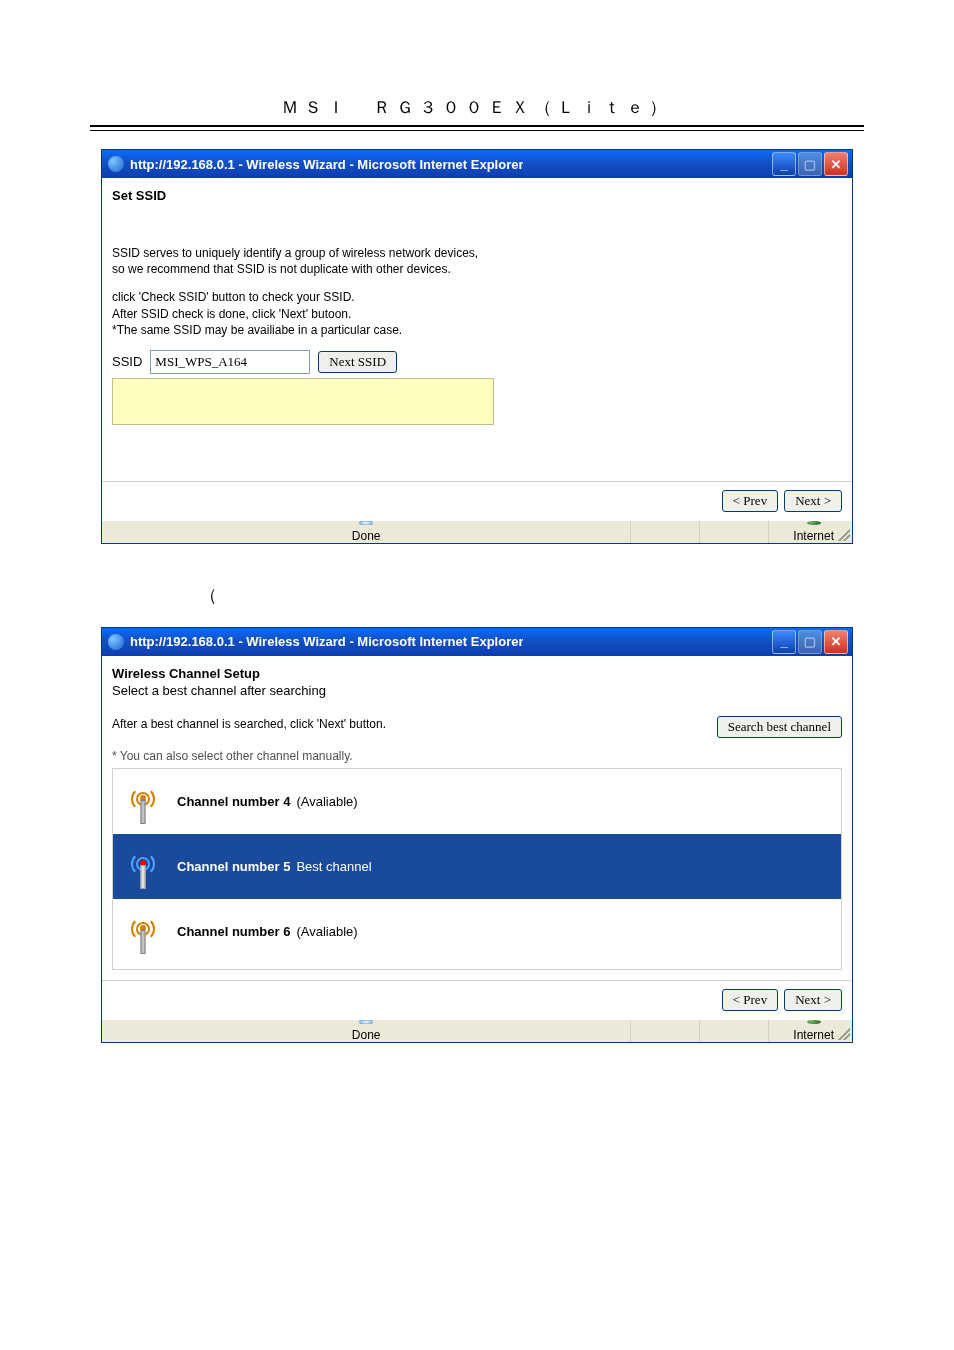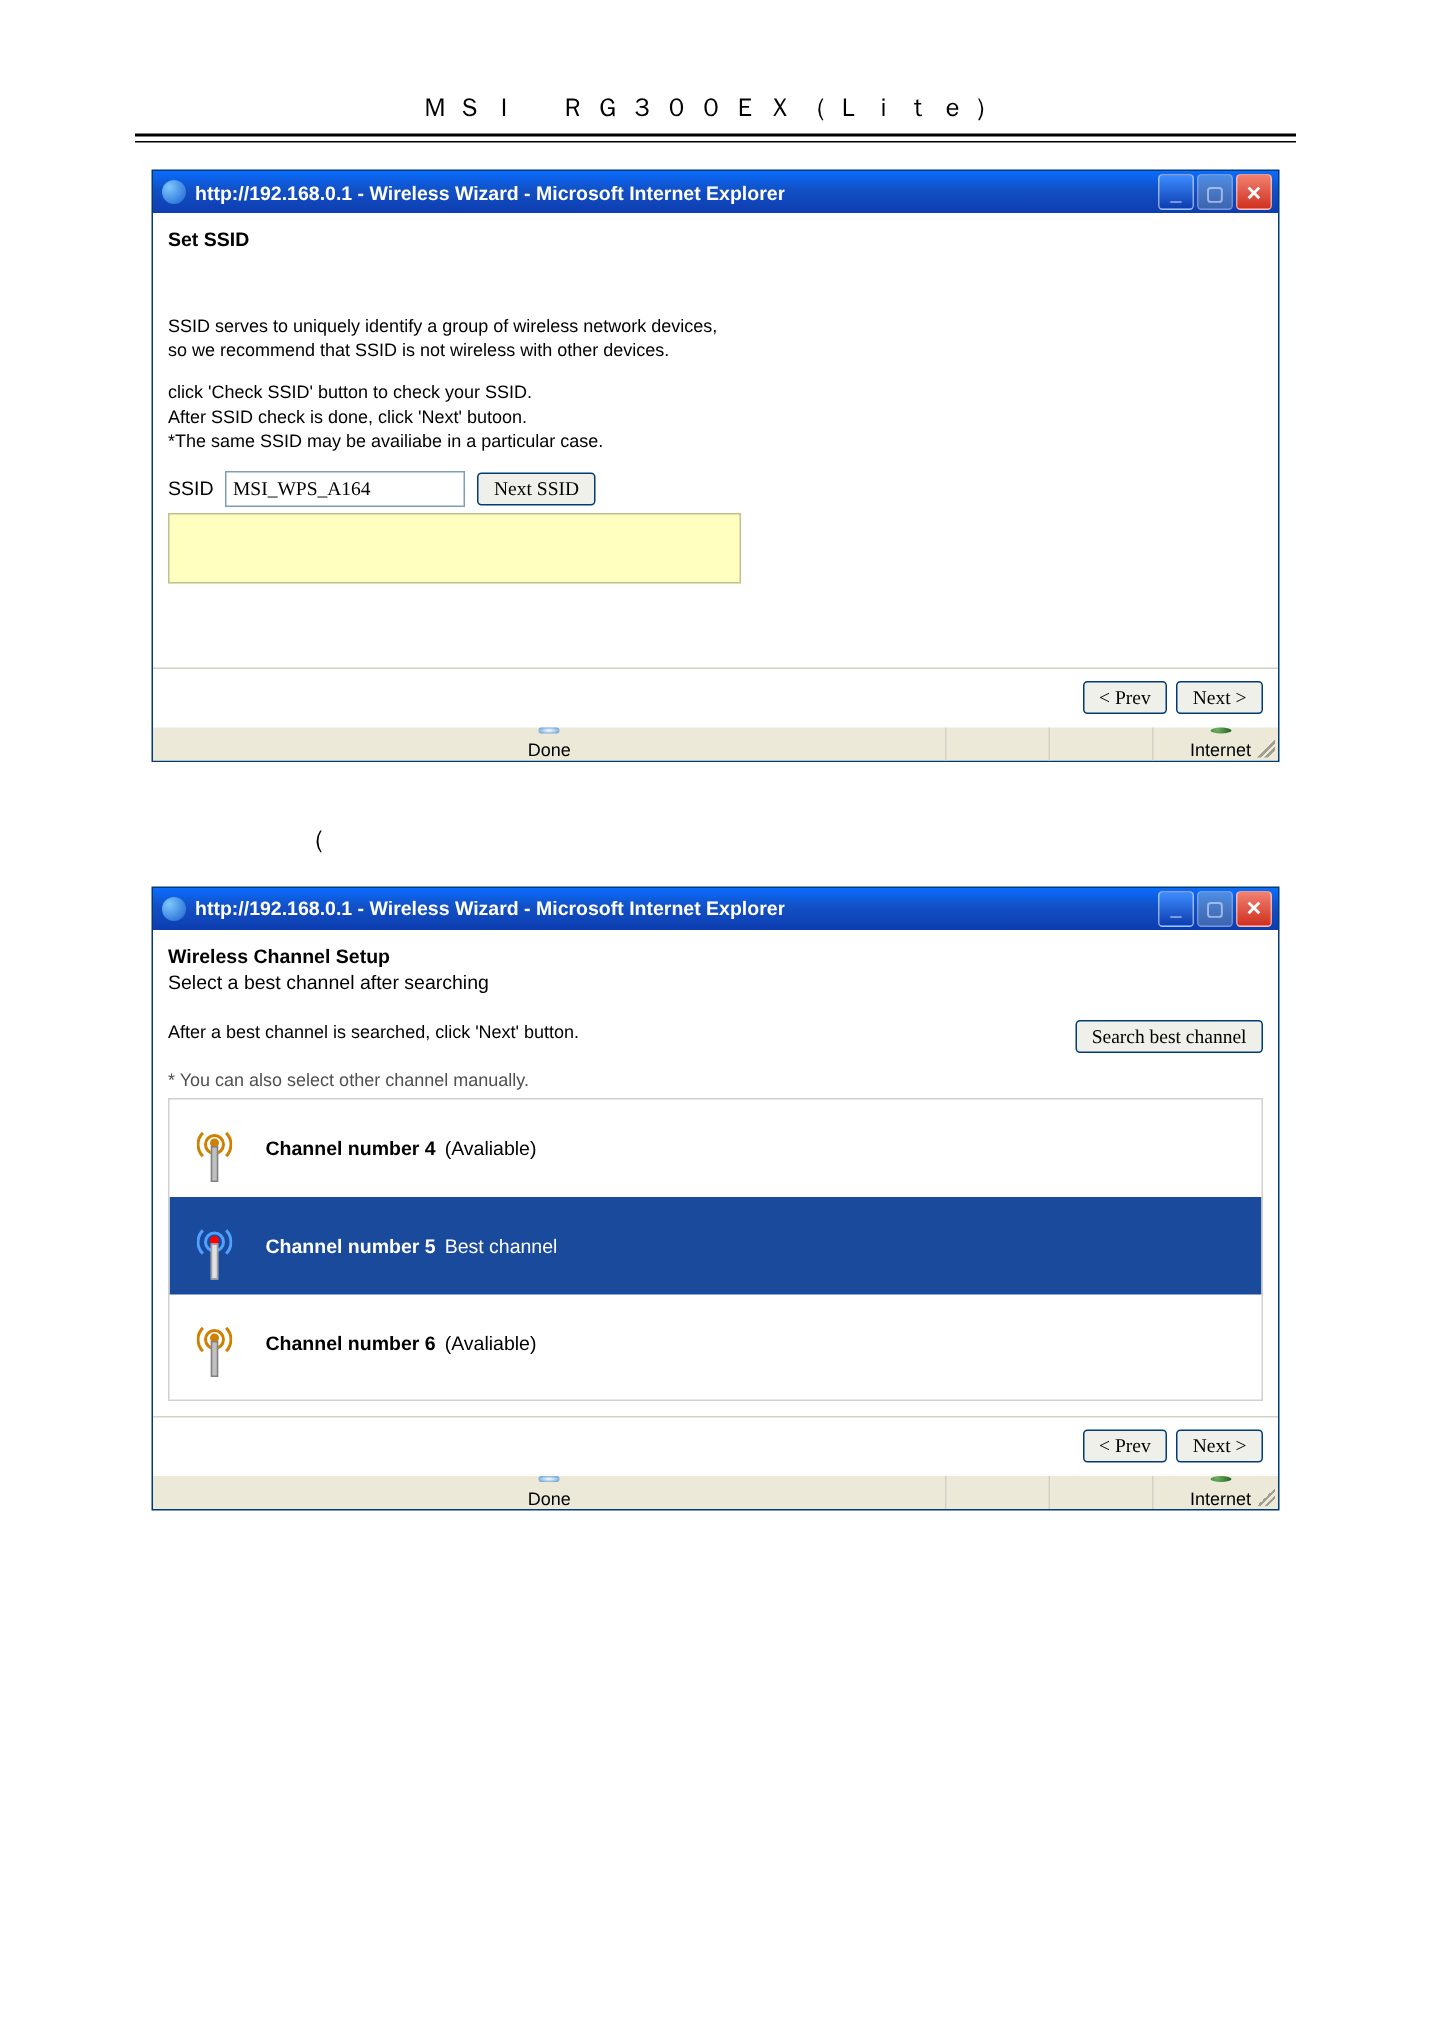--- a/index.html
+++ b/index.html
@@ -12,20 +12,21 @@
     padding: 60px 90px 60px 90px;
   }
   .doc-header {
     text-align: center;
     font-family: "MS PGothic", monospace;
     letter-spacing: 6px;
     font-size: 17px;
     padding-bottom: 6px;
     border-bottom: 2px solid #000;
     margin-bottom: 3px;
+    margin-top: 36px;
   }
   .doc-header-underline {
     border-bottom: 1px solid #000;
     margin-bottom: 18px;
   }
   .ie-window {
     width: 750px;
     margin: 0 auto 40px auto;
     border: 1px solid #003c74;
     background: #fff;
@@ -244,21 +245,21 @@
         <div class="tb-btn tb-max">▢</div>
         <div class="tb-btn tb-close">✕</div>
       </div>
     </div>
 
     <div class="content-area">
       <div class="wizard-header">Set SSID</div>
       <div style="height:40px"></div>
       <div class="body-text">
         <span>SSID serves to uniquely identify a group of wireless network devices,</span><br>
-        <span>so we recommend that SSID is not wireless with other devices.</span>
+        <span>so we recommend that SSID is not duplicate with other devices.</span>
       </div>
       <div class="body-text">
         <span>click 'Check SSID' button to check your SSID.</span><br>
         <span>After SSID check is done, click 'Next' butoon.</span><br>
         <span>*The same SSID may be availiabe in a particular case.</span>
       </div>
       <div class="ssid-row">
         <span class="ssid-label">SSID</span>
         <input class="text-input" value="MSI_WPS_A164" style="">
         <button class="winbtn">Next SSID</button>

